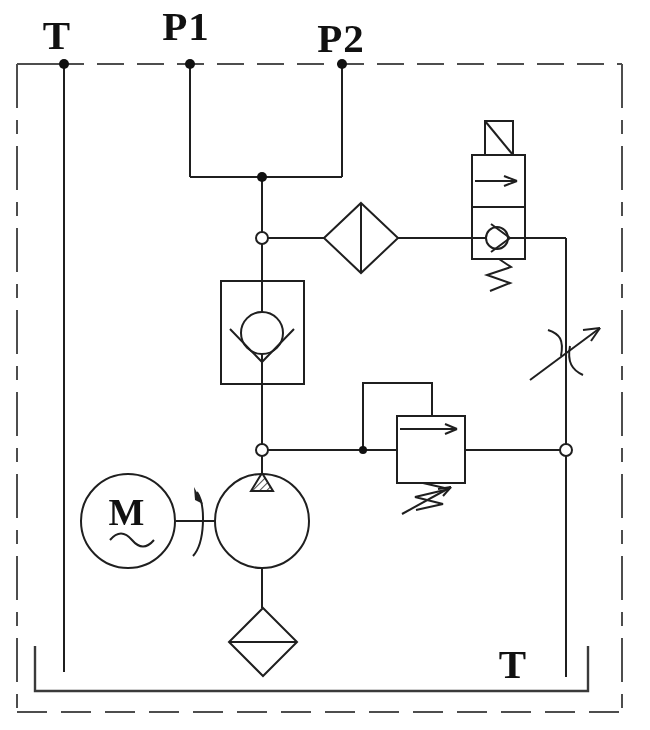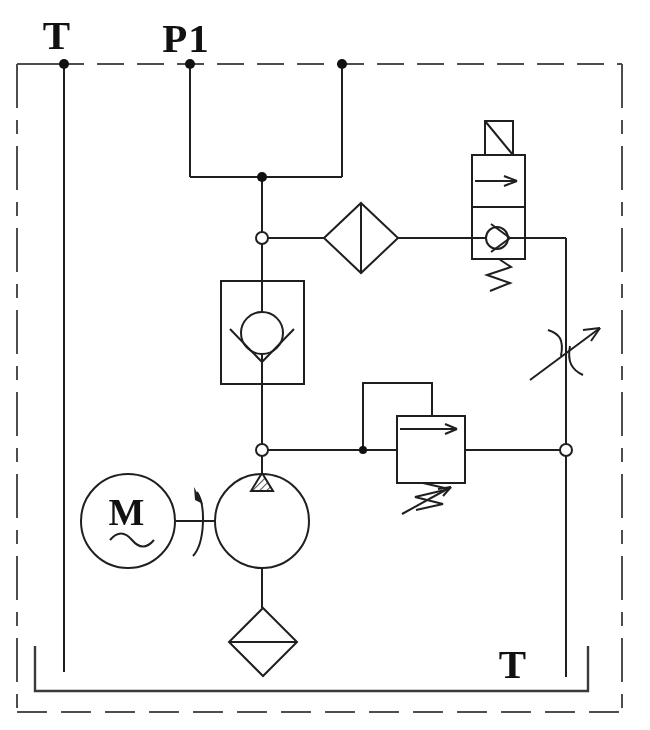--- a/index.html
+++ b/index.html
@@ -134,17 +134,18 @@
     <g fill="#111">
       <circle cx="64" cy="64" r="5"></circle>
       <circle cx="190" cy="64" r="5"></circle>
       <circle cx="342" cy="64" r="5"></circle>
       <circle cx="262" cy="177" r="5"></circle>
       <circle cx="363" cy="450" r="4"></circle>
     </g>
   </svg>
 
   <div class="lbl" style="left:57px;top:35px;">T</div>
-  <div class="lbl" style="left:186px;top:38px;">P1</div>
+  <div class="lbl" style="left:186px;top:26px;">P1</div>
+  <div class="lbl" style="left:341px;top:38px;">P2</div>
   <div class="lbl" style="left:513px;top:664px;">T</div>
   <div class="lbl small" style="left:127px;top:512px;">M</div>
 
 </div>
 
 </body></html>

